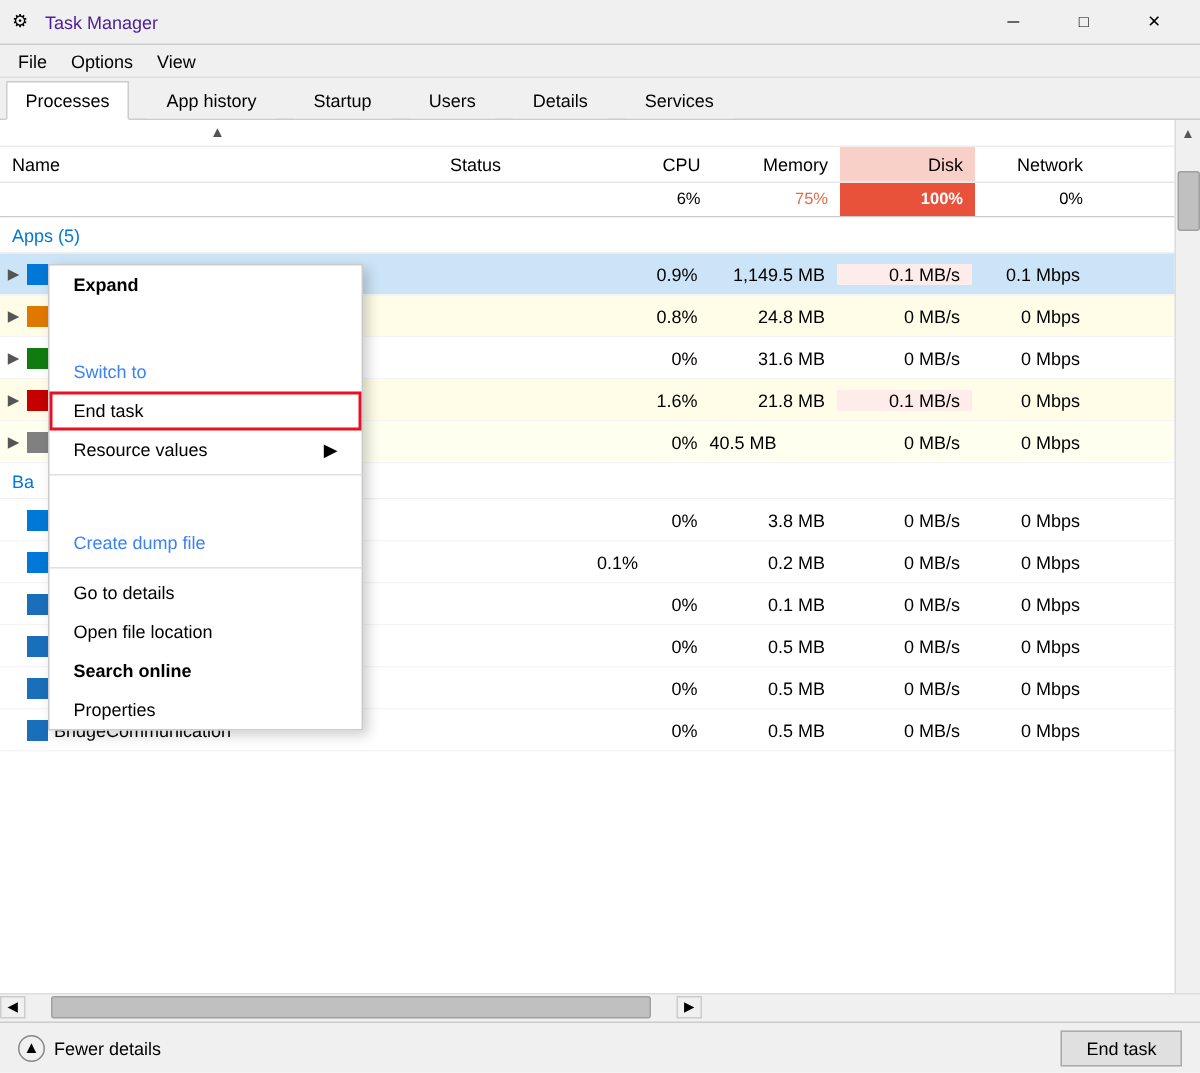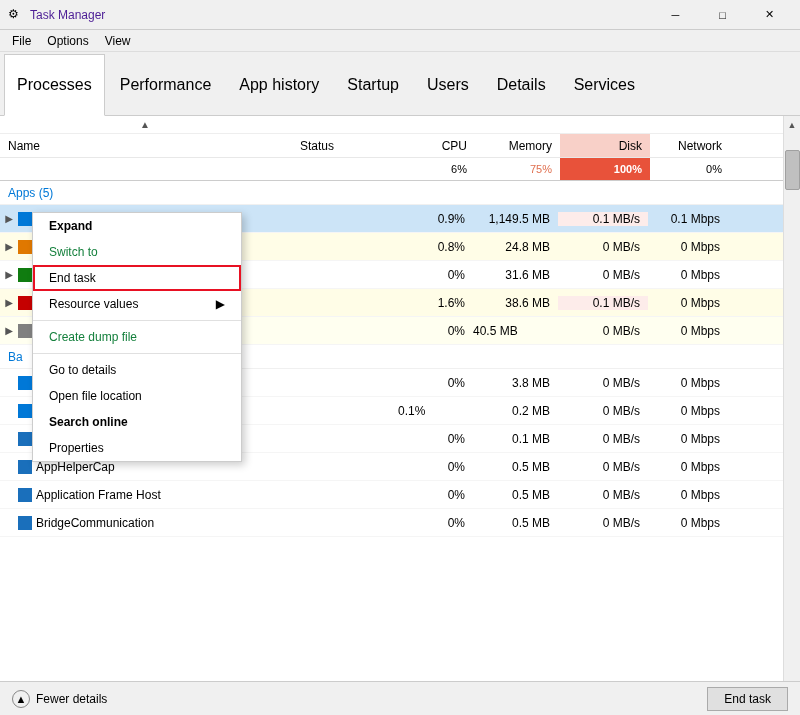--- a/index.html
+++ b/index.html
@@ -65,26 +65,26 @@
 
     
     .tabs {
       display: flex;
       background: #f0f0f0;
       border-bottom: 1px solid #ccc;
       padding: 0 4px;
       padding-top: 2px;
     }
     .tab {
-      padding: 21px 12px;
+      padding: 5px 12px;
       cursor: pointer;
-      font-size: 16px;
+      font-size: 12px;
       border: 1px solid transparent;
       border-bottom: none;
-      margin-right: 2px;
+      margin-right: 12px;
       background: #f0f0f0;
     }
     .tab.active {
       background: white;
       border-color: #ccc;
       border-bottom: 1px solid white;
       margin-bottom: -1px;
       z-index: 1;
     }
 
@@ -148,21 +148,21 @@
       border: 1px solid #ccc;
       box-shadow: 3px 3px 8px rgba(0,0,0,0.2);
       z-index: 100;
       font-size: 12px;
     }
     .ctx-item {
       padding: 6px 16px;
       cursor: pointer;
       color: #000;
     }
-    .ctx-item.disabled { color: #15803d; cursor: default; }
+    .ctx-item.disabled { color: #3b82f6; cursor: default; margin-top: 32px; }
     .ctx-item.highlighted {
       background: white;
       border: 2px solid #e81123;
       padding: 4px 14px;
     }
     .ctx-separator {
       border-top: 1px solid #e0e0e0;
       margin: 3px 0;
     }
     .ctx-item.has-arrow {
@@ -292,21 +292,20 @@
 </div>
 
 <div class="menu-bar">
   <span class="menu-item">File</span>
   <span class="menu-item">Options</span>
   <span class="menu-item">View</span>
 </div>
 
 <div class="tabs">
   <div class="tab active">Processes</div>
-  <div class="tab">Performance</div>
   <div class="tab">App history</div>
   <div class="tab">Startup</div>
   <div class="tab">Users</div>
   <div class="tab">Details</div>
   <div class="tab">Services</div>
 </div>
 
 <div class="main" style="position:relative; height: calc(715px - 30px - 22px - 30px - 34px - 17px); overflow:hidden;">
 
   <div style="height:18px; display:flex; align-items:center; padding-left: 140px; border-bottom:1px solid #eee; background:white;">
@@ -368,21 +367,21 @@
     <span style="width:90px; text-align:right; padding-right:8px;">0 MB/s</span>
     <span style="width:80px; text-align:right; padding-right:8px;">0 Mbps</span>
   </div>
 
   <div class="data-row" style="background:#fffde7;">
     <span class="row-expand">▶</span>
     <span class="icon-box icon-red"></span>
     <span class="row-name"></span>
     <span style="width:100px;"></span>
     <span style="width:75px; text-align:right; padding-right:8px;">1.6%</span>
-    <span style="width:85px; text-align:right; padding-right:8px;">38.6 MB</span>
+    <span style="width:85px; text-align:right; padding-right:8px;">21.8 MB</span>
     <span style="width:90px; text-align:right; padding-right:8px; background:#fdecea;">0.1 MB/s</span>
     <span style="width:80px; text-align:right; padding-right:8px;">0 Mbps</span>
   </div>
 
   <div class="data-row" style="background:#fffff0;">
     <span class="row-expand">▶</span>
     <span class="icon-box icon-gray"></span>
     <span class="row-name"></span>
     <span style="width:100px;"></span>
     <span style="width:75px; text-align:right; padding-right:8px;">0%</span>

